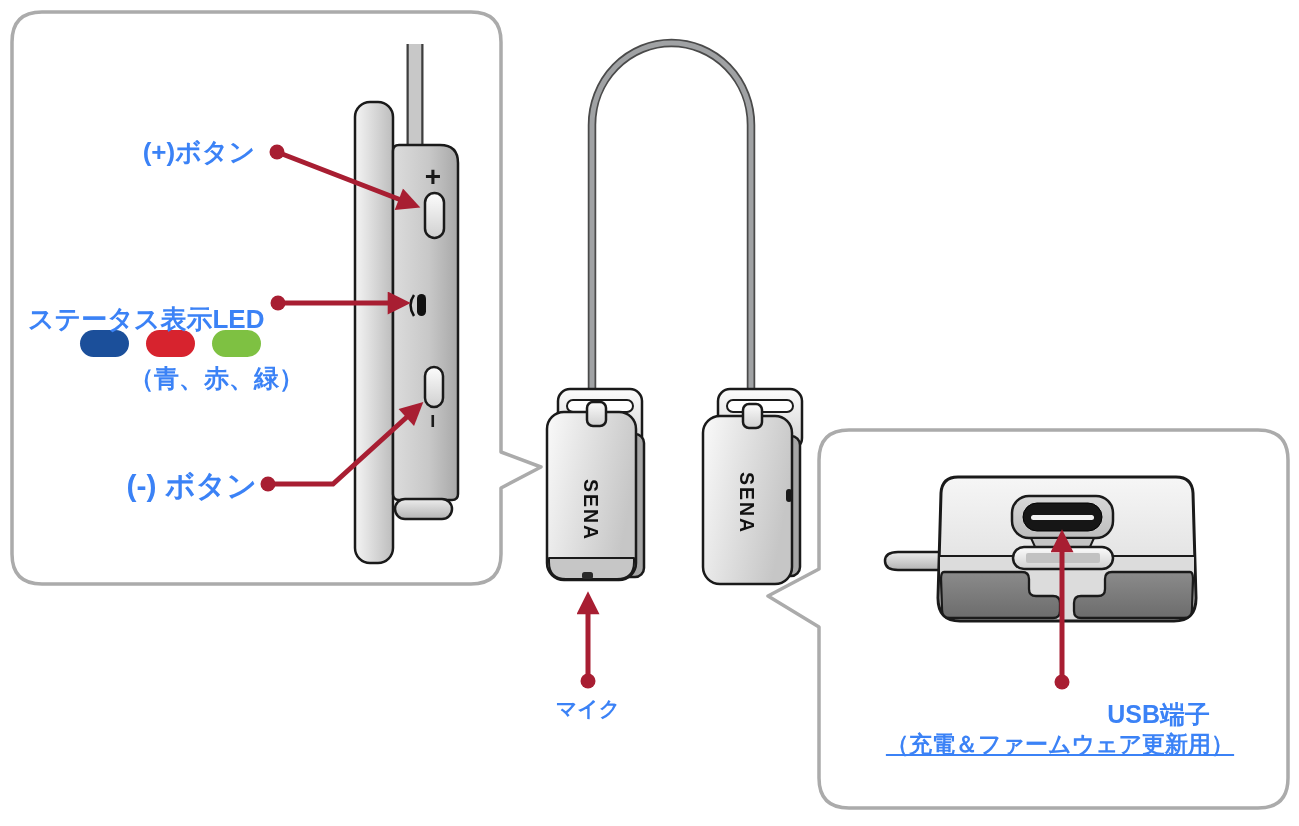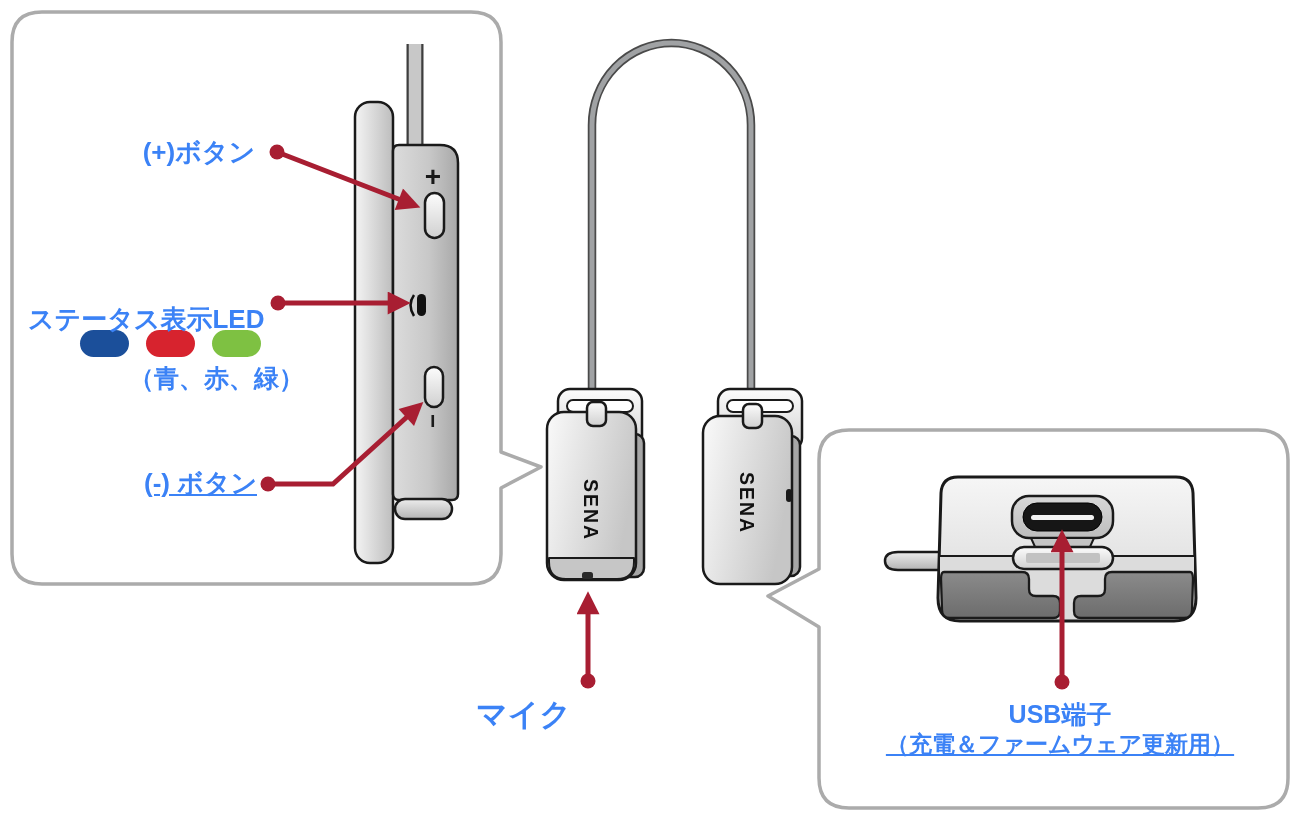--- a/index.html
+++ b/index.html
@@ -7,23 +7,23 @@
     position:relative;width:1299px;height:826px;background:#fff;overflow:hidden;
     font-family:"Liberation Sans","DejaVu Sans",sans-serif;
   }
   .canvas svg{position:absolute;left:0;top:0;}
   .lbl{
     position:absolute;font-weight:bold;color:#3b82f6;white-space:nowrap;line-height:1.15;
   }
   .lbl-plus   {left:55px;  top:138px; width:200px; font-size:26px; text-align:right;}
   .lbl-status {left:28px;  top:289px; font-size:26px;margin-top:16px;}
   .lbl-colors {left:44px;  top:364px; width:260px; font-size:25px; text-align:right;}
-  .lbl-minus  {left:57px;  top:469px; width:200px; font-size:26px; text-align:right;text-decoration:underline;}
-  .lbl-mic    {left:476px; top:697px; width:200px; font-size:31px; text-align:left;}
-  .lbl-usbt   {left:910px; top:700px; width:300px; font-size:25px; text-align:center;}
+  .lbl-minus  {left:57px;  top:469px; width:200px; font-size:30px; text-align:right;}
+  .lbl-mic    {left:488px; top:697px; width:200px; font-size:21px; text-align:center;}
+  .lbl-usbt   {left:910px; top:700px; width:300px; font-size:25px; text-align:right;}
   .lbl-usbn   {left:860px; top:731px; width:400px; font-size:23px; text-align:center;text-decoration:underline;}
   .sena{font-weight:bold;letter-spacing:2px;}
 </style>
 </head>
 <body>
 
 <div class="canvas">
 
 <svg width="1299" height="826" viewBox="0 0 1299 826">
   <defs>

